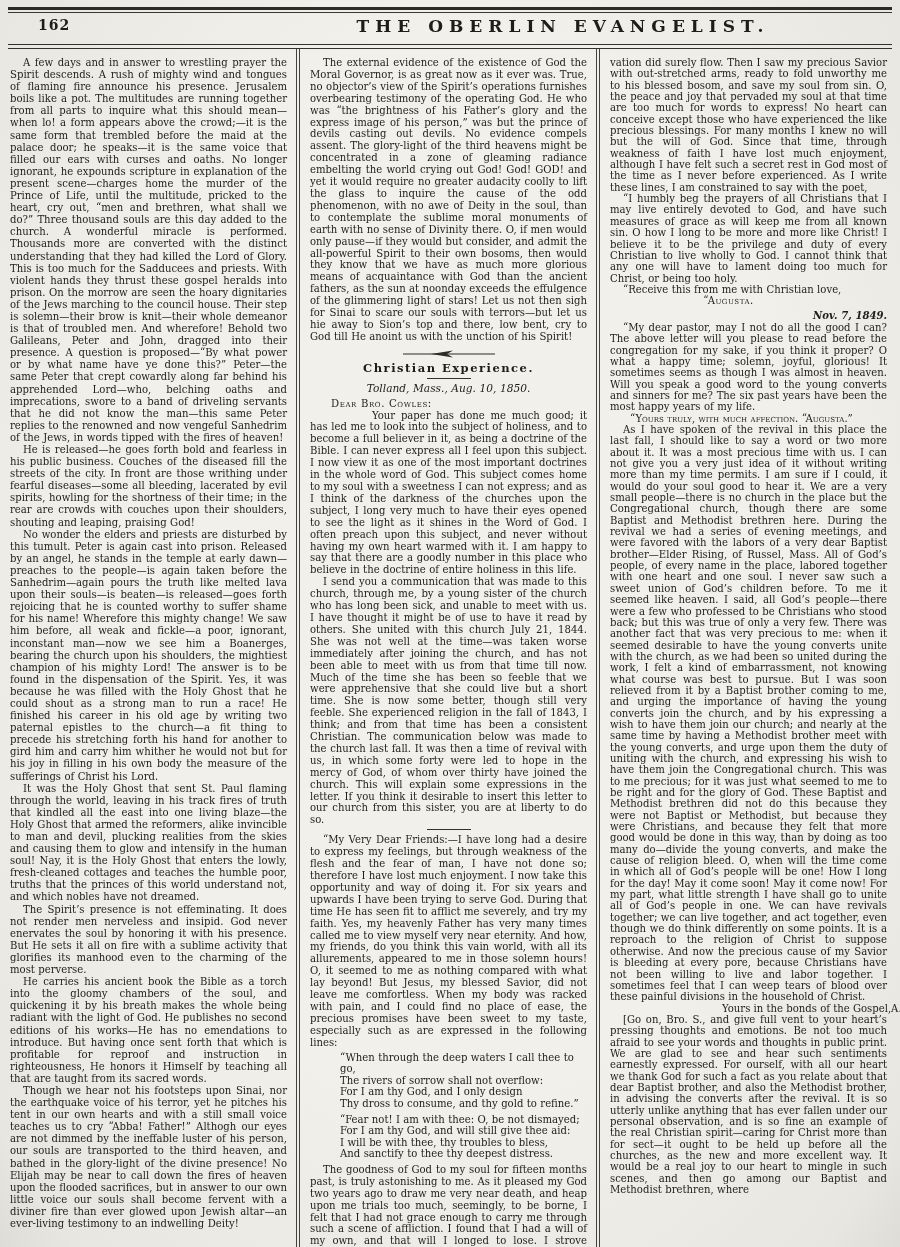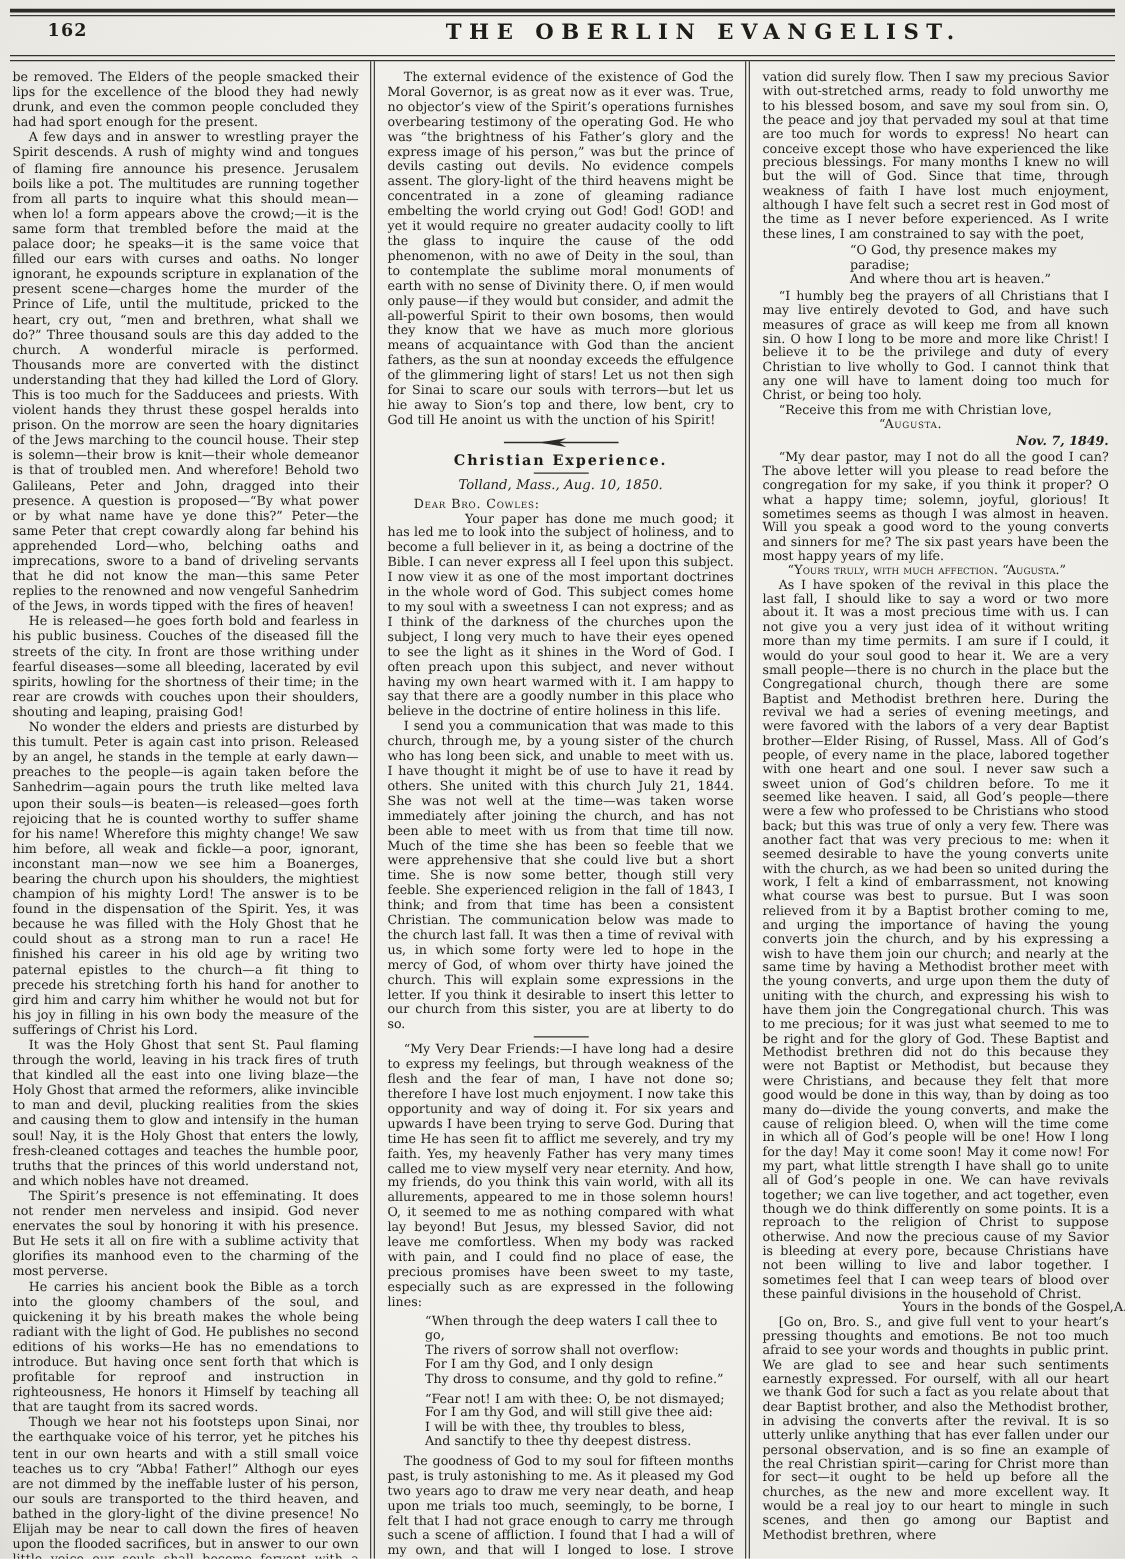--- a/index.html
+++ b/index.html
@@ -56,21 +56,20 @@
 <div class="page">
   <div class="rule-heavy"></div>
   <div class="rule-thin"></div>
   <span class="page-num">162</span>
   <span class="masthead">THE OBERLIN EVANGELIST.</span>
   <div class="rule-under-head"></div>
 
   <div class="columns">
 
     <section class="col col-left">
-      <p class="noindent">be removed. The Elders of the people smacked their lips for the excellence of the blood they had newly drunk, and even the common people concluded they had had sport enough for the present.</p>
       <p>A few days and in answer to wrestling prayer the Spirit descends. A rush of mighty wind and tongues of flaming fire announce his presence. Jerusalem boils like a pot. The multitudes are running together from all parts to inquire what this should mean—when lo! a form appears above the crowd;—it is the same form that trembled before the maid at the palace door; he speaks—it is the same voice that filled our ears with curses and oaths. No longer ignorant, he expounds scripture in explanation of the present scene—charges home the murder of the Prince of Life, until the multitude, pricked to the heart, cry out, “men and brethren, what shall we do?” Three thousand souls are this day added to the church. A wonderful miracle is performed. Thousands more are converted with the distinct understanding that they had killed the Lord of Glory. This is too much for the Sadducees and priests. With violent hands they thrust these gospel heralds into prison. On the morrow are seen the hoary dignitaries of the Jews marching to the council house. Their step is solemn—their brow is knit—their whole demeanor is that of troubled men. And wherefore! Behold two Galileans, Peter and John, dragged into their presence. A question is proposed—“By what power or by what name have ye done this?” Peter—the same Peter that crept cowardly along far behind his apprehended Lord—who, belching oaths and imprecations, swore to a band of driveling servants that he did not know the man—this same Peter replies to the renowned and now vengeful Sanhedrim of the Jews, in words tipped with the fires of heaven!</p>
       <p>He is released—he goes forth bold and fearless in his public business. Couches of the diseased fill the streets of the city. In front are those writhing under fearful diseases—some all bleeding, lacerated by evil spirits, howling for the shortness of their time; in the rear are crowds with couches upon their shoulders, shouting and leaping, praising God!</p>
       <p>No wonder the elders and priests are disturbed by this tumult. Peter is again cast into prison. Released by an angel, he stands in the temple at early dawn—preaches to the people—is again taken before the Sanhedrim—again pours the truth like melted lava upon their souls—is beaten—is released—goes forth rejoicing that he is counted worthy to suffer shame for his name! Wherefore this mighty change! We saw him before, all weak and fickle—a poor, ignorant, inconstant man—now we see him a Boanerges, bearing the church upon his shoulders, the mightiest champion of his mighty Lord! The answer is to be found in the dispensation of the Spirit. Yes, it was because he was filled with the Holy Ghost that he could shout as a strong man to run a race! He finished his career in his old age by writing two paternal epistles to the church—a fit thing to precede his stretching forth his hand for another to gird him and carry him whither he would not but for his joy in filling in his own body the measure of the sufferings of Christ his Lord.</p>
       <p>It was the Holy Ghost that sent St. Paul flaming through the world, leaving in his track fires of truth that kindled all the east into one living blaze—the Holy Ghost that armed the reformers, alike invincible to man and devil, plucking realities from the skies and causing them to glow and intensify in the human soul! Nay, it is the Holy Ghost that enters the lowly, fresh-cleaned cottages and teaches the humble poor, truths that the princes of this world understand not, and which nobles have not dreamed.</p>
       <p>The Spirit’s presence is not effeminating. It does not render men nerveless and insipid. God never enervates the soul by honoring it with his presence. But He sets it all on fire with a sublime activity that glorifies its manhood even to the charming of the most perverse.</p>
       <p>He carries his ancient book the Bible as a torch into the gloomy chambers of the soul, and quickening it by his breath makes the whole being radiant with the light of God. He publishes no second editions of his works—He has no emendations to introduce. But having once sent forth that which is profitable for reproof and instruction in righteousness, He honors it Himself by teaching all that are taught from its sacred words.</p>
       <p>Though we hear not his footsteps upon Sinai, nor the earthquake voice of his terror, yet he pitches his tent in our own hearts and with a still small voice teaches us to cry “Abba! Father!” Althogh our eyes are not dimmed by the ineffable luster of his person, our souls are transported to the third heaven, and bathed in the glory-light of the divine presence! No Elijah may be near to call down the fires of heaven upon the flooded sacrifices, but in answer to our own little voice our souls shall become fervent with a diviner fire than ever glowed upon Jewish altar—an ever-living testimony to an indwelling Deity!</p>
 
     </section>
 
@@ -102,22 +101,20 @@
 I will be with thee, thy troubles to bless,
 And sanctify to thee thy deepest distress.</p>
       </div>
       <p>The goodness of God to my soul for fifteen months past, is truly astonishing to me. As it pleased my God two years ago to draw me very near death, and heap upon me trials too much, seemingly, to be borne, I felt that I had not grace enough to carry me through such a scene of affliction. I found that I had a will of my own, and that will I longed to lose. I strove diligently, night and day, to know no will but God’s. I soon found that what I sought could not be found in this way; it was by faith alone that I must receive the blessing my soul so much desired. The moment I came to God with my whole heart, and laid my all upon the sacred altar, saying—“Here, Lord, I am, all I have is thine; do with me, O my God, as seemeth Thee good,”—yes, that moment sal-</p>
     </section>
 
     <div class="colsep"></div>
 
     <section class="col col-right">
       <p class="noindent">vation did surely flow. Then I saw my precious Savior with out-stretched arms, ready to fold unworthy me to his blessed bosom, and save my soul from sin. O, the peace and joy that pervaded my soul at that time are too much for words to express! No heart can conceive except those who have experienced the like precious blessings. For many months I knew no will but the will of God. Since that time, through weakness of faith I have lost much enjoyment, although I have felt such a secret rest in God most of the time as I never before experienced. As I write these lines, I am constrained to say with the poet,</p>
-      <p class="couplet">“O God, thy presence makes my paradise;
-And where thou art is heaven.”</p>
       <p>“I humbly beg the prayers of all Christians that I may live entirely devoted to God, and have such measures of grace as will keep me from all known sin. O how I long to be more and more like Christ! I believe it to be the privilege and duty of every Christian to live wholly to God. I cannot think that any one will have to lament doing too much for Christ, or being too holy.</p>
       <p>“Receive this from me with Christian love,</p>
       <p class="sig-right">“Augusta.</p>
       <p class="date-head">Nov. 7, 1849.</p>
       <p>“My dear pastor, may I not do all the good I can? The above letter will you please to read before the congregation for my sake, if you think it proper? O what a happy time; solemn, joyful, glorious! It sometimes seems as though I was almost in heaven. Will you speak a good word to the young converts and sinners for me? The six past years have been the most happy years of my life.</p>
       <p class="yours-line">“Yours truly, with much affection.  “Augusta.”</p>
       <p>As I have spoken of the revival in this place the last fall, I should like to say a word or two more about it. It was a most precious time with us. I can not give you a very just idea of it without writing more than my time permits. I am sure if I could, it would do your soul good to hear it. We are a very small people—there is no church in the place but the Congregational church, though there are some Baptist and Methodist brethren here. During the revival we had a series of evening meetings, and were favored with the labors of a very dear Baptist brother—Elder Rising, of Russel, Mass. All of God’s people, of every name in the place, labored together with one heart and one soul. I never saw such a sweet union of God’s children before. To me it seemed like heaven. I said, all God’s people—there were a few who professed to be Christians who stood back; but this was true of only a very few. There was another fact that was very precious to me: when it seemed desirable to have the young converts unite with the church, as we had been so united during the work, I felt a kind of embarrassment, not knowing what course was best to pursue. But I was soon relieved from it by a Baptist brother coming to me, and urging the importance of having the young converts join the church, and by his expressing a wish to have them join our church; and nearly at the same time by having a Methodist brother meet with the young converts, and urge upon them the duty of uniting with the church, and expressing his wish to have them join the Congregational church. This was to me precious; for it was just what seemed to me to be right and for the glory of God. These Baptist and Methodist brethren did not do this because they were not Baptist or Methodist, but because they were Christians, and because they felt that more good would be done in this way, than by doing as too many do—divide the young converts, and make the cause of religion bleed. O, when will the time come in which all of God’s people will be one! How I long for the day! May it come soon! May it come now! For my part, what little strength I have shall go to unite all of God’s people in one. We can have revivals together; we can live together, and act together, even though we do think differently on some points. It is a reproach to the religion of Christ to suppose otherwise. And now the precious cause of my Savior is bleeding at every pore, because Christians have not been willing to live and labor together. I sometimes feel that I can weep tears of blood over these painful divisions in the household of Christ.</p>
       <div class="bonds">
         <span>Yours in the bonds of the Gospel,</span>
         <span>A. S.</span>

